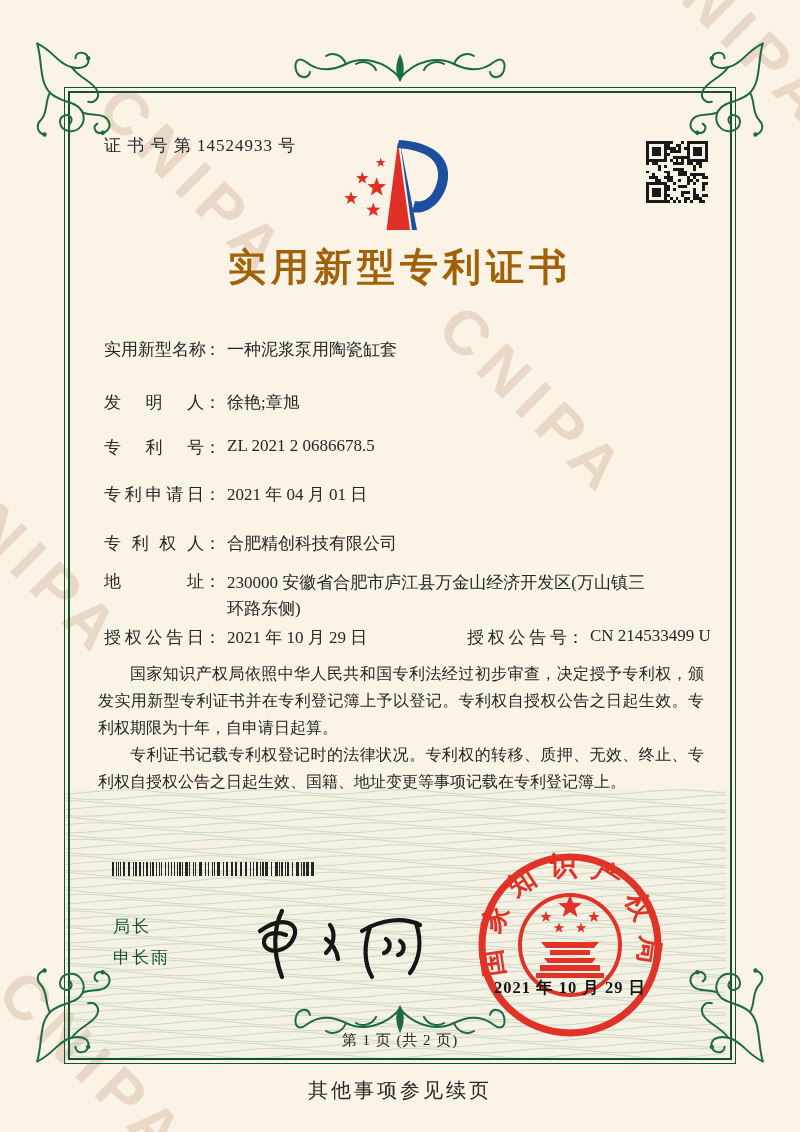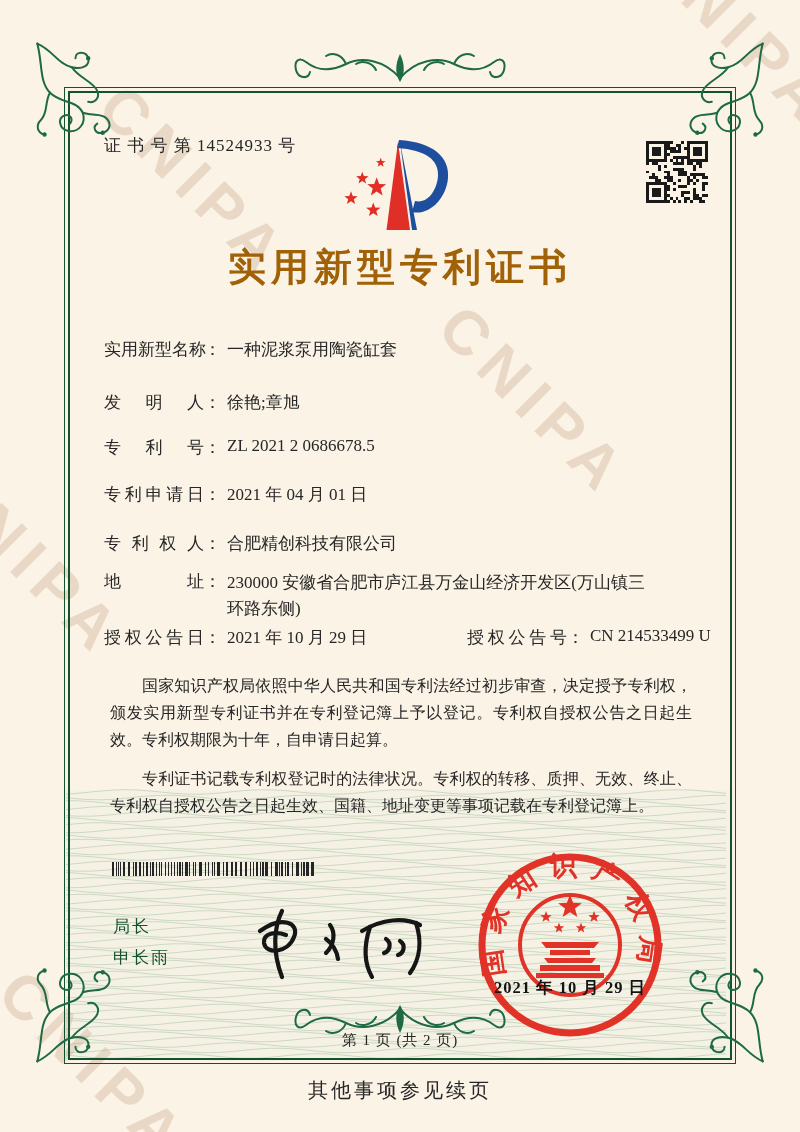--- a/index.html
+++ b/index.html
@@ -19,21 +19,21 @@
   .orn{position:absolute;pointer-events:none;}
   .cert-no{left:104px;top:134px;font-size:17px;letter-spacing:1px;}
   .title{left:0;top:242px;width:100%;text-align:center;font-size:38px;font-weight:bold;letter-spacing:5px;color:#a16207;}
   .row{position:absolute;left:104px;font-size:17px;white-space:nowrap;}
   .row .lab{display:inline-block;width:100px;text-align:justify;text-align-last:justify;text-justify:inter-ideograph;}
   .row .colon{display:inline-block;margin-right:6px;}
   .row .val{display:inline-block;vertical-align:top;}
   .row-address{white-space:normal;}
   .row-address .val{width:458px;line-height:26px;}
   .paras{left:98px;top:660px;width:606px;font-size:16px;line-height:27px;text-align:justify;}
-  .paras p{margin:12px;text-indent:2em;}
+  .paras p{margin:0;text-indent:2em;}
   .sig-label{position:absolute;left:113px;font-family:"Liberation Sans","DejaVu Sans",sans-serif;
              font-size:17px;letter-spacing:2px;color:#14532d;}
   .signature{position:absolute;left:238px;top:901px;}
   .seal{position:absolute;left:470px;top:845px;opacity:.93;}
   .sealtxt{font-size:27px;font-weight:bold;letter-spacing:13px;fill:#e1251b;
            font-family:"Liberation Serif","DejaVu Serif",serif;}
   .seal-date{left:474px;top:977px;width:192px;text-align:center;font-size:16.5px;font-weight:bold;color:#141414;letter-spacing:1px;}
   .page-info{left:0;top:1031px;width:100%;text-align:center;font-size:15px;letter-spacing:1px;}
   .footer-note{left:0;top:1077px;width:100%;text-align:center;font-size:20px;letter-spacing:3px;}
   .bars{position:absolute;left:112px;top:862px;}

